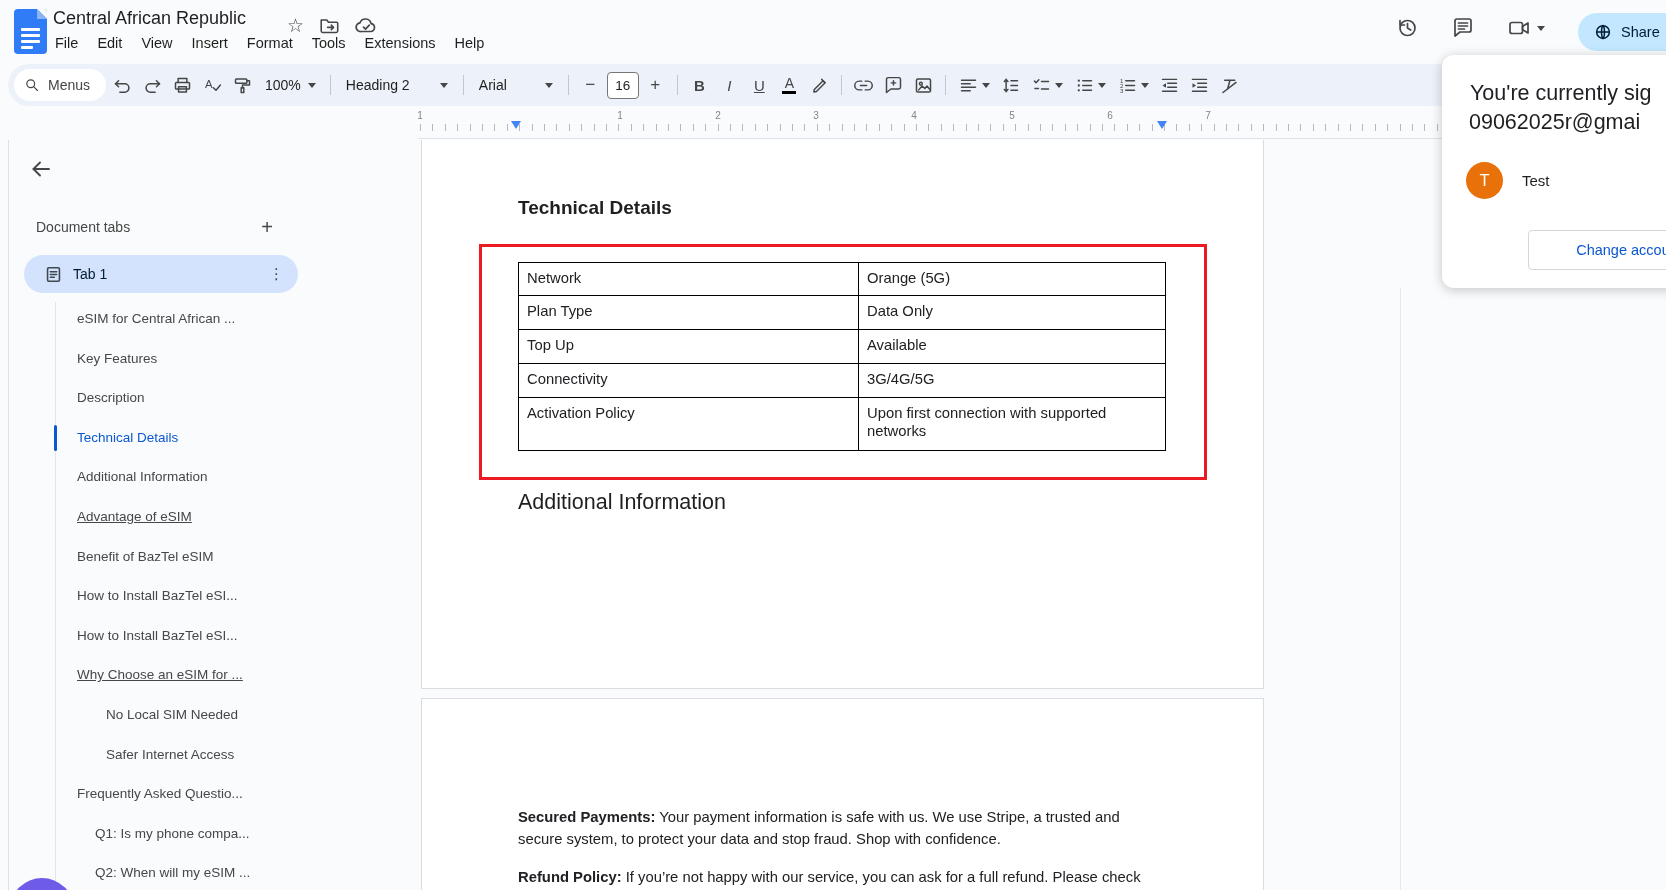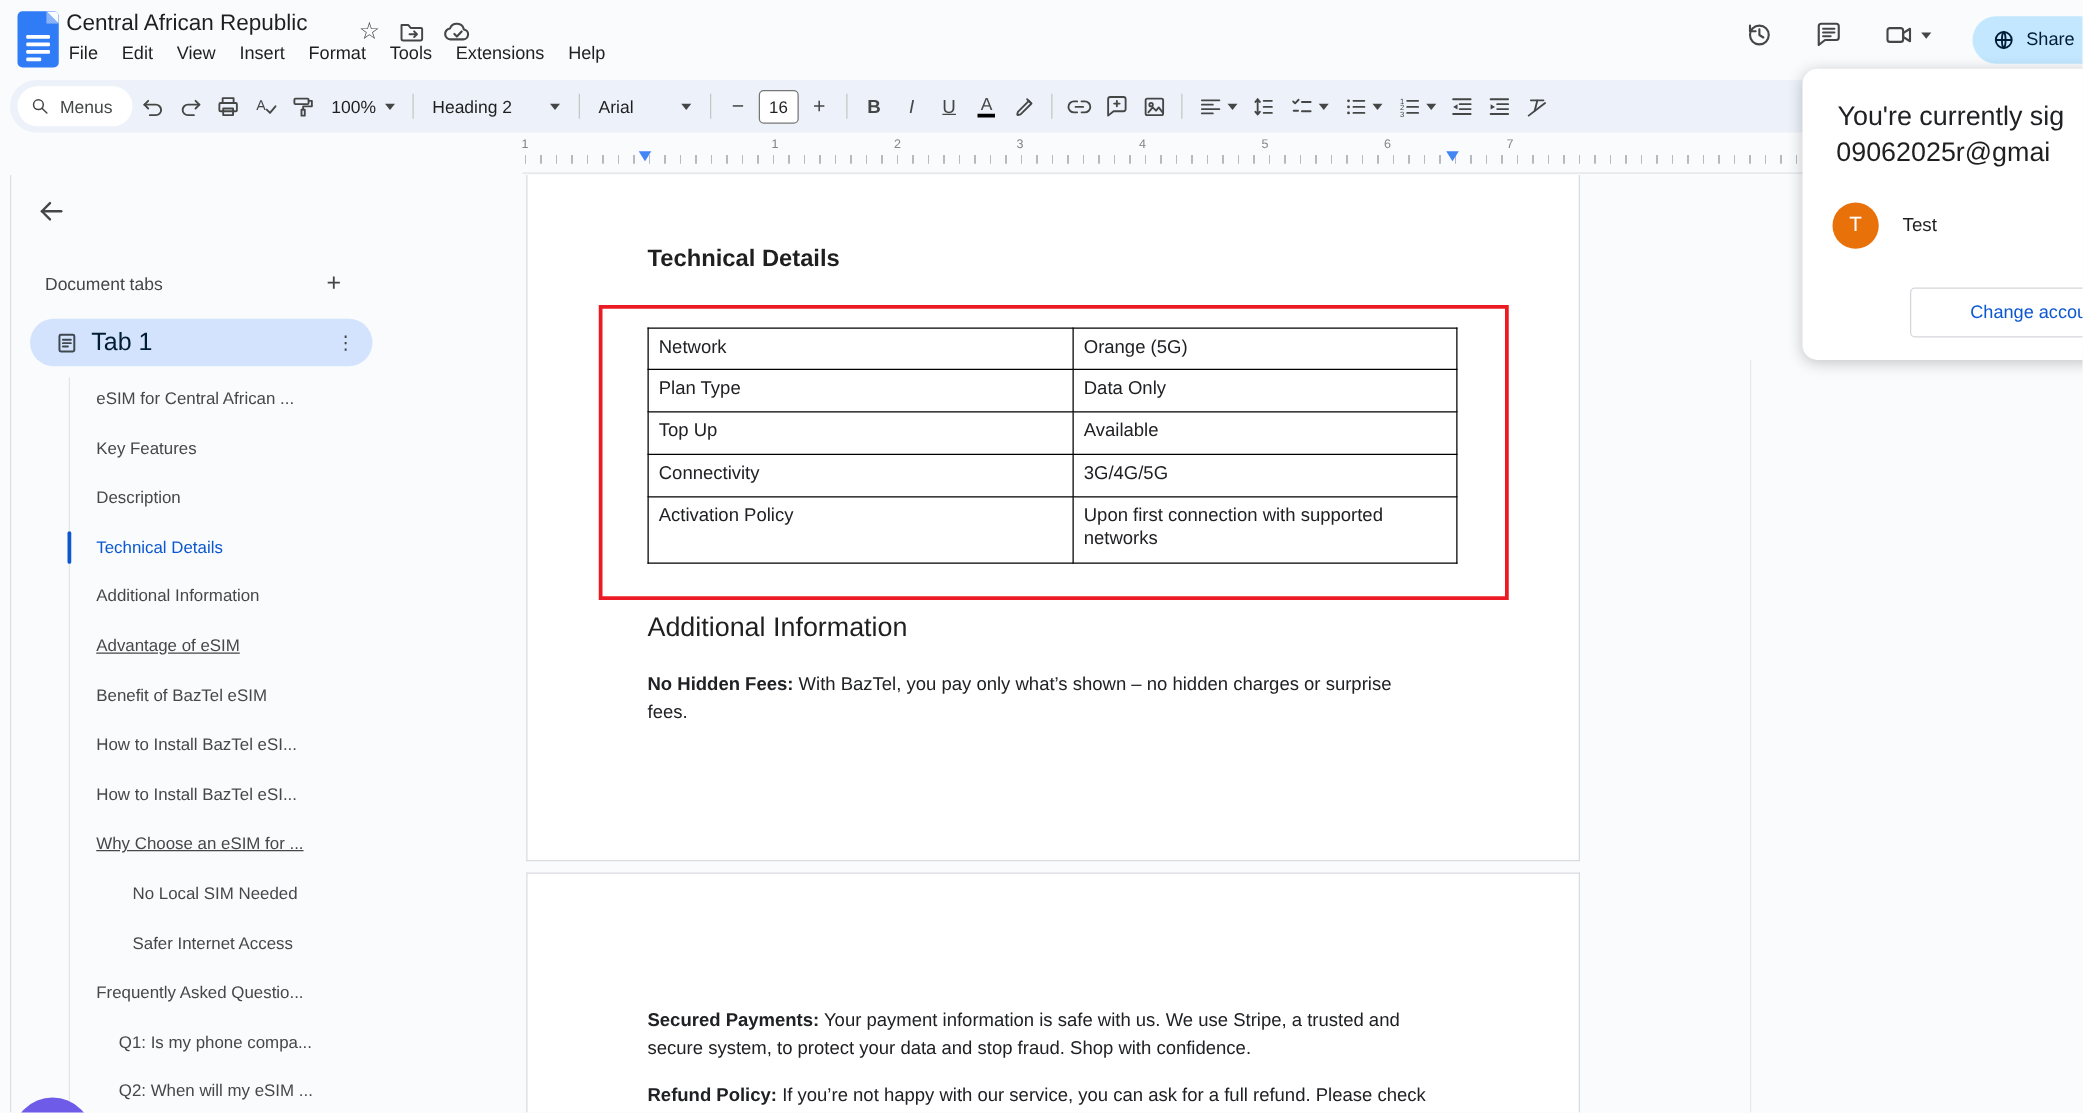--- a/index.html
+++ b/index.html
@@ -42,21 +42,21 @@
   .ticks{position:absolute;left:420px;top:16px;width:1246px;height:7px;
     background:repeating-linear-gradient(to right,#b6bac0 0 1px,transparent 1px 12.4px);}
   .tri{position:absolute;top:13px;width:0;height:0;border-left:5.5px solid transparent;border-right:5.5px solid transparent;border-top:8px solid #4285f4;}
   .hdiv{left:418px;top:138px;width:1248px;height:1px;background:#e0e3e8;}
   .vline8{left:8px;top:140px;width:1px;height:750px;background:#dde0e4;}
   .vline-rail{left:1400px;top:288px;width:1px;height:602px;background:#e7e9ec;}
   
   .sb-title{left:36px;top:219px;font-size:14px;font-weight:500;color:#444746;}
   .sb-plus{left:256px;top:216px;width:22px;height:22px;display:flex;align-items:center;justify-content:center;font-size:20px;color:#444746;}
   .tab-pill{left:24px;top:255px;width:274px;height:38px;background:#d3e3fd;border-radius:19px;display:flex;align-items:center;}
-  .tab-pill .tlab{font-size:20px;font-weight:500;color:#001d35;margin-left:10px;flex:1;}
+  .tab-pill .tlab{font-size:14px;font-weight:500;color:#001d35;margin-left:10px;flex:1;}
   .tab-pill .dots{font-size:15px;color:#444746;margin-right:14px;letter-spacing:0;}
   .tree-line{left:55px;top:302px;width:1px;height:584px;background:#e3e5e8;}
   .active-bar{left:54px;top:425px;width:3px;height:26px;background:#0b57d0;border-radius:2px;}
   .ol-item{position:absolute;left:77px;font-size:13.5px;color:#474747;white-space:nowrap;height:20px;line-height:20px;}
   .ol-item.lvl1{left:95px;}
   .ol-item.lvl2{left:106px;}
   .ol-item.active{color:#0b57d0;font-weight:500;}
   .purple-fab{left:10px;top:878px;width:64px;height:64px;border-radius:50%;background:#6e5be8;}
   
   .page{background:#fff;border:1px solid #d9dce3;box-sizing:border-box;position:absolute;}
@@ -394,24 +394,20 @@
           <td>3G/4G/5G</td>
         </tr>
         <tr>
           <td>Activation Policy</td>
           <td>Upon first connection with supported networks</td>
         </tr>
     </tbody>
   </table>
   <div class="red-box"></div>
   <div class="h-add">Additional Information</div>
-  <div class="doctext" style="top:398px;">
-    <div><b>No Hidden Fees:</b><span> With BazTel, you pay only what’s shown – no hidden charges or surprise</span></div>
-    <div>fees.</div>
-  </div>
 </div>
 
 <div class="page page2">
   <div class="doctext" style="top:108px;">
     <div><b>Secured Payments:</b><span> Your payment information is safe with us. We use Stripe, a trusted and</span></div>
     <div>secure system, to protect your data and stop fraud. Shop with confidence.</div>
   </div>
   <div class="doctext" style="top:168px;">
     <div><b>Refund Policy:</b><span> If you’re not happy with our service, you can ask for a full refund. Please check</span></div>
   </div>

